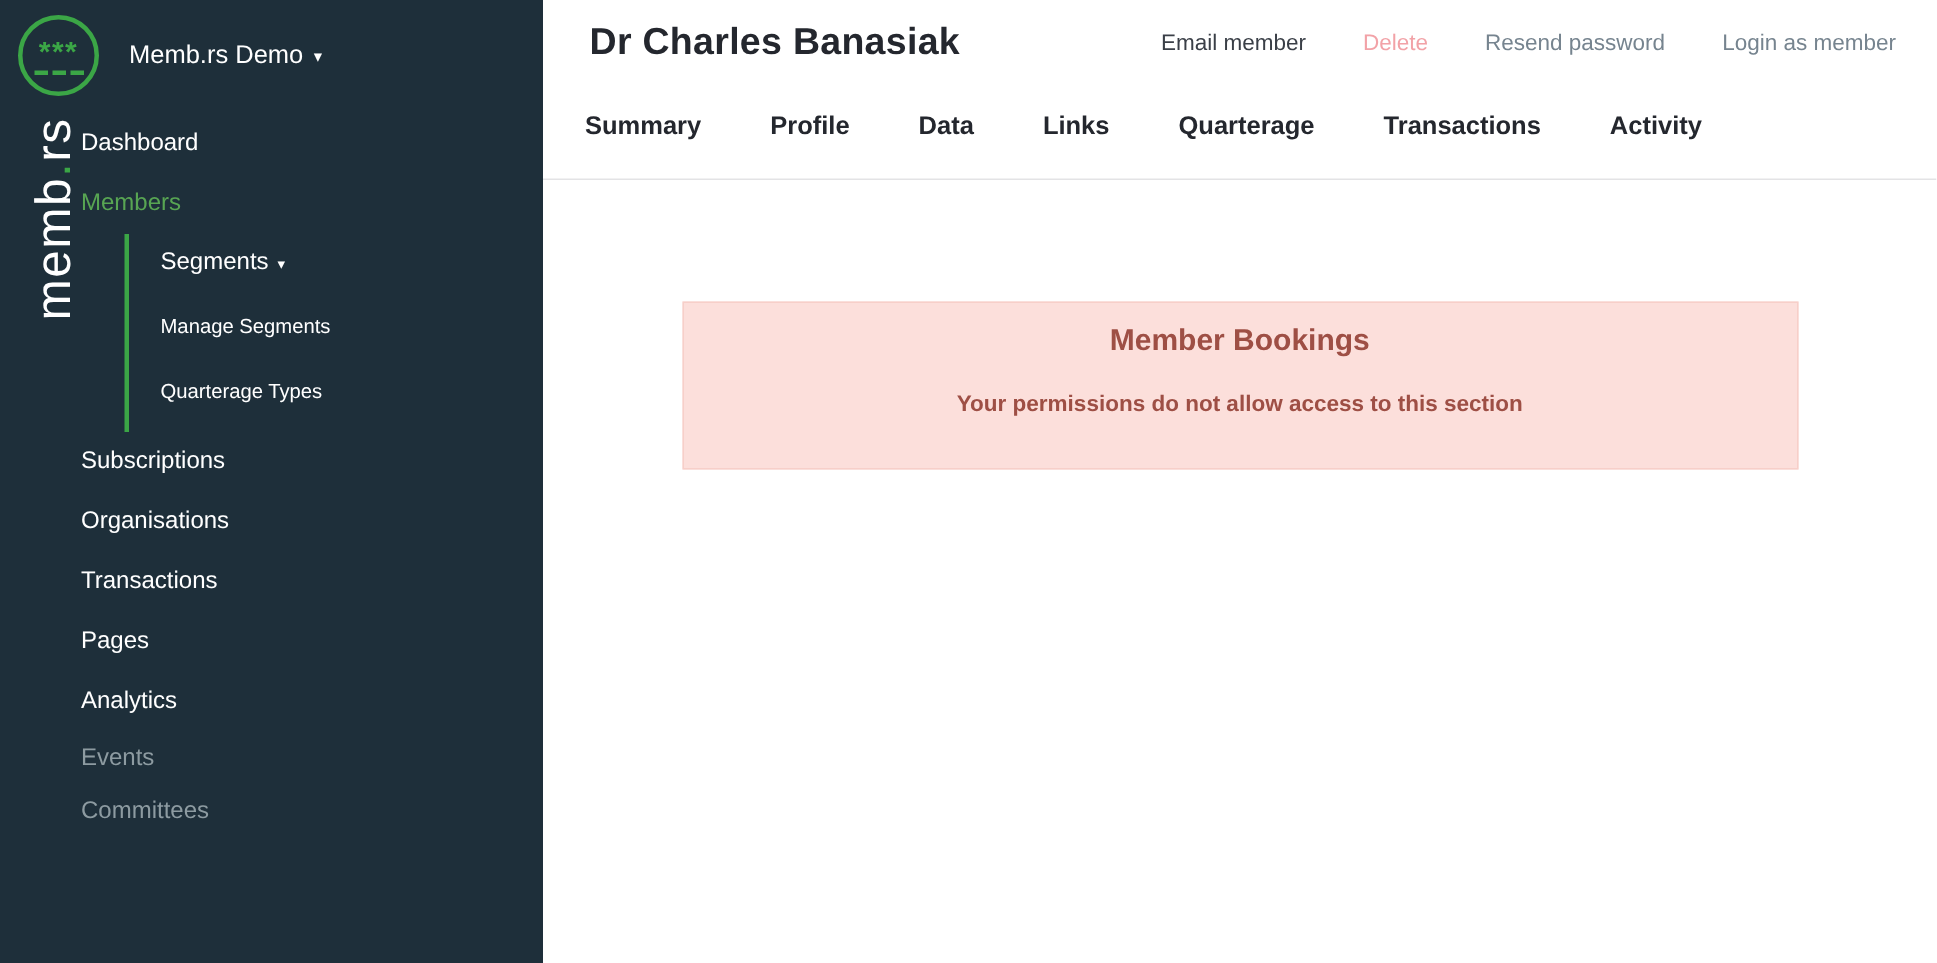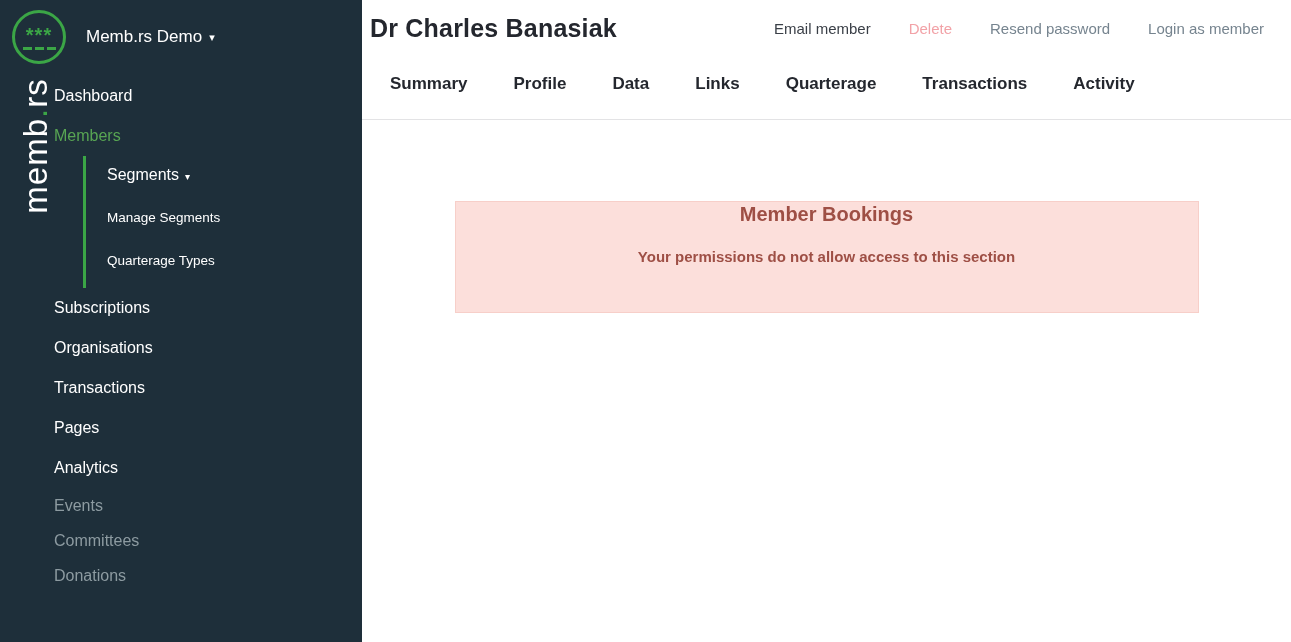--- a/index.html
+++ b/index.html
@@ -54,21 +54,21 @@
   }
   .submenu .nav-item { padding-left:0; }
   .submenu .nav-item.sub { line-height:38px; }
   .submenu .nav-item.sub.small { line-height:43px; font-size:13.5px; }
   .caret.small { font-size:10px; margin-left:6px; }
 
   
   .main { flex:1; display:flex; flex-direction:column; background:#ffffff; }
   .header {
     display:flex; align-items:center; justify-content:space-between;
-    padding:12px 27px 0 8px;
+    padding:12px 27px 0 31px;
   }
   .page-title {
     margin:0; font-size:25px; font-weight:bold; color:#24272e;
     letter-spacing:0.2px; line-height:32px;
   }
   .actions { display:flex; gap:38px; font-size:15px; align-items:center; }
   .action { cursor:pointer; text-decoration:none; white-space:nowrap; }
   .action.dark { color:#3a3f47; }
   .action.danger { color:#f2a2a7;text-align:center; }
   .action.muted { color:#76848f; }
@@ -77,21 +77,21 @@
     display:flex; gap:46px; padding:0 0 24px 28px; margin-top:29px;
     border-bottom:1px solid #e3e3e5;
     font-weight:bold; font-size:17px; color:#24272e;align-items:center;
   }
   .tab { cursor:pointer; line-height:22px; white-space:nowrap; }
 
   .content { flex:1; }
   .alert {
     width:744px; height:112px; margin:81px auto 0;
     background:#fcdfdb; border:1px solid #f7cfc9;
-    text-align:center; 
+    text-align:center; padding-top:13px;
   }
   .alert-title { color:#9e4f45; font-size:20px; font-weight:bold; line-height:24px; }
   .alert-msg { color:#9e4f45; font-size:15px; font-weight:bold; margin-top:22px; line-height:18px; }
 </style>
 </head>
 <body>
 
 <aside class="sidebar">
   <div class="logo-row">
     <div class="logo-circle">
@@ -122,21 +122,20 @@
       <div class="nav-item sub small">Quarterage Types</div>
     </div>
 
     <div class="nav-item">Subscriptions</div>
     <div class="nav-item">Organisations</div>
     <div class="nav-item">Transactions</div>
     <div class="nav-item">Pages</div>
     <div class="nav-item">Analytics</div>
     <div class="nav-item muted">Events</div>
     <div class="nav-item muted">Committees</div>
-    <div class="nav-item muted">Donations</div>
   </nav>
 </aside>
 
 <main class="main">
   <div class="header">
     <h1 class="page-title">Dr Charles Banasiak</h1>
     <div class="actions">
       <a class="action dark">Email member</a>
       <a class="action danger">Delete</a>
       <a class="action muted">Resend password</a>

